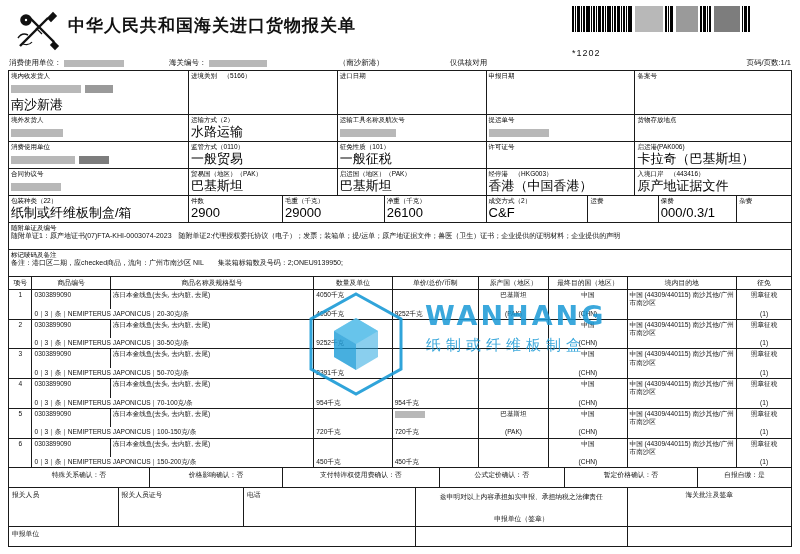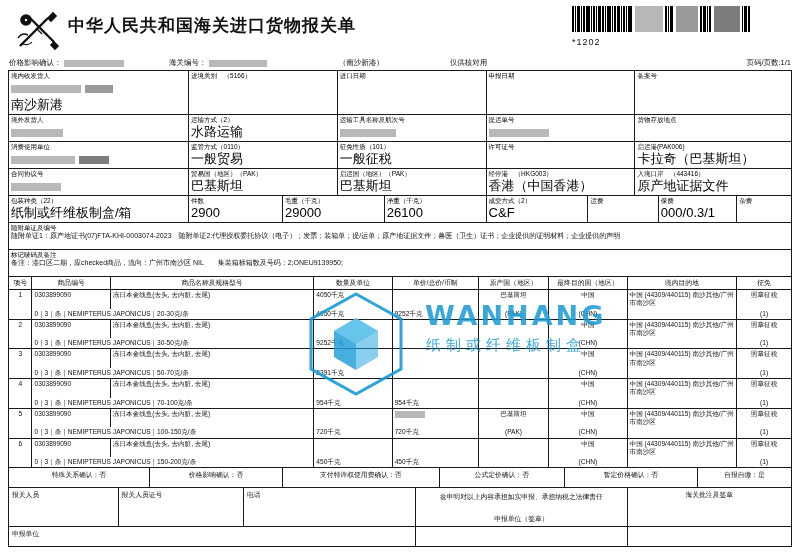--- a/index.html
+++ b/index.html
@@ -12,21 +12,21 @@
 
   
   .hdr{display:flex;align-items:flex-start;height:50px;}
   .logo{width:60px;height:46px;position:relative;flex:0 0 60px;}
   .logo svg{position:absolute;left:6px;top:2px;}
   .title-wrap{flex:1;text-align:left;padding-top:8px;}
   .doc-title{font-size:17px;font-weight:bold;letter-spacing:1px;font-family:"DejaVu Sans",sans-serif;}
   .barcode-wrap{flex:0 0 220px;text-align:center;}
   .barcode{height:26px;display:flex;align-items:flex-end;justify-content:flex-start;}
   .barcode i{display:inline-block;background:#000;height:26px;margin-right:1px;}
-  .barcode-num{font-size:9px;letter-spacing:1px;margin-top:5px;text-align:left;}
+  .barcode-num{font-size:9px;letter-spacing:1px;margin-top:16px;text-align:left;}
   .redact{display:inline-block;background:#b8b8b8;vertical-align:middle;}
   .redact.dark{background:#9a9a9a;}
   .redact.darker{background:#7d7d7d;}
 
   
   .metarow{display:flex;justify-content:space-between;font-size:7.5px;margin:2px 1px 2px 1px;}
   .metarow .mleft{width:150px;}
   .metarow .mmid{flex:1;text-align:left;padding-left:10px;}
   .metarow .mright{width:90px;text-align:right;}
 
@@ -123,21 +123,21 @@
         <i style="width:1px"></i>
           <i style="width:3px"></i>
           <i style="width:2px"></i>
       </div>
       <div class="barcode-num">*1202</div>
     </div>
   </div>
 
   <div class="metarow">
     <div class="mleft">
-      <span>价格影响确认：</span>
+      <span>消费使用单位：</span>
       <span class="redact" style="width:60px;height:7px"></span>
     </div>
     <div class="mmid">
       <span>海关编号：</span>
       <span class="redact" style="width:58px;height:7px"></span>
       <span style="margin-left:70px">（南沙新港）</span>
       <span style="margin-left:64px">仅供核对用</span>
     </div>
     <div class="mright">页码/页数:1/1</div>
   </div>

